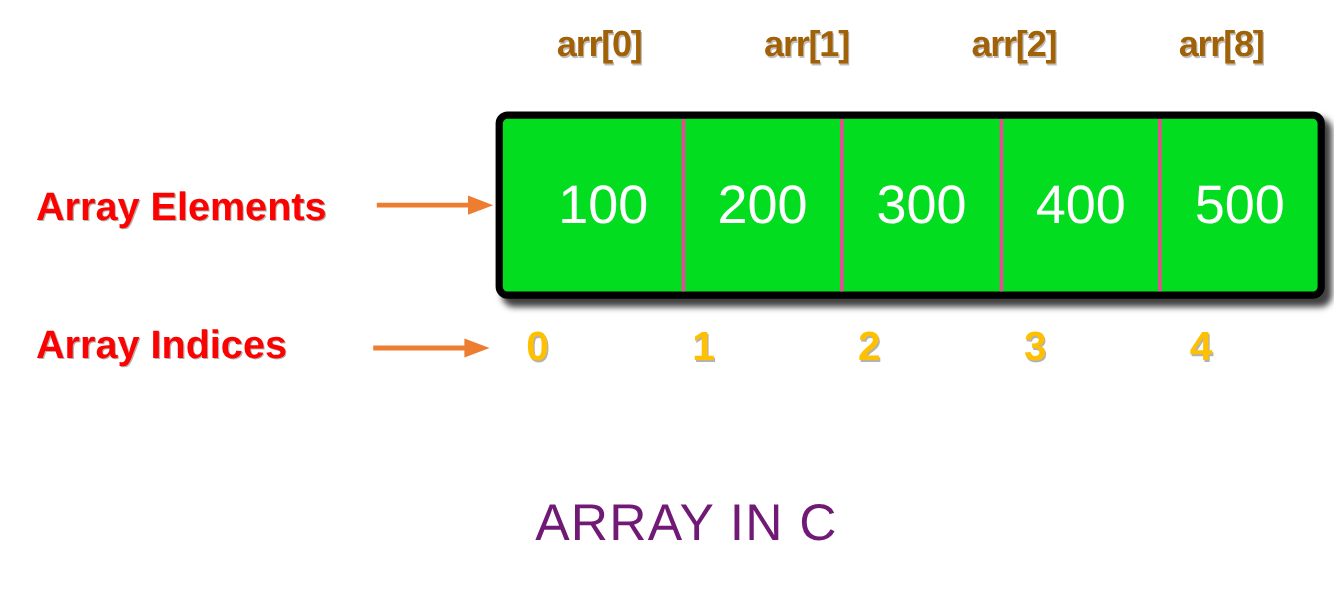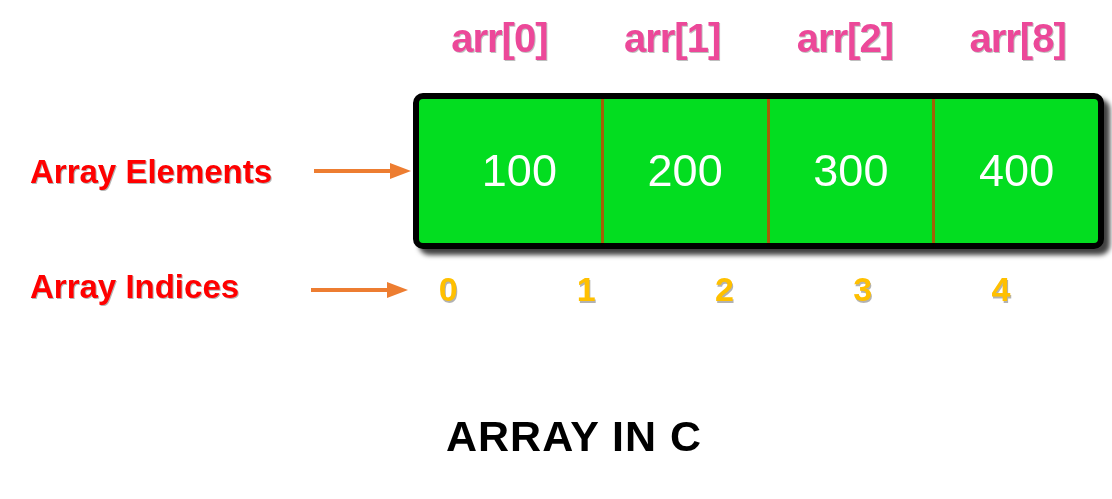--- a/index.html
+++ b/index.html
@@ -23,22 +23,22 @@
     top: 16px;
     width: 691px;
     height: 44px;
     display: flex;
   }
   .arr-label {
     flex: 1 1 0;
     display: flex;
     align-items: center;
     justify-content: center;
-    color: #ec4899;
-    font-size: 40px;
+    color: #a16207;
+    font-size: 30px;
     font-weight: 700;
     letter-spacing: -1px;
     text-shadow: 1px 1px 0 rgba(0,0,0,0.25);
   }
 
   
   .array-box {
     position: absolute;
     left: 413px;
     top: 93px;
@@ -56,21 +56,21 @@
   .array-cell {
     flex: 1 1 0;
     display: flex;
     align-items: center;
     justify-content: center;
     color: #ffffff;
     font-size: 45px;
     font-weight: 400;
   }
   .array-cell + .array-cell {
-    border-left: 3px solid #a16207;
+    border-left: 3px solid #ec4899;
   }
 
   
   .indices-row {
     position: absolute;
     left: 379px;            
     top: 268px;
     width: 691px;
     height: 42px;
     display: flex;
@@ -106,23 +106,23 @@
     height: 18px;
   }
   .arrow.elements { left: 312px; top: 162px; }
   .arrow.indices  { left: 309px; top: 281px; }
 
   
   .page-title {
     position: absolute;
     left: 446px;
     top: 412px;
-    color: #000000;
+    color: #701a75;
     font-size: 43px;
-    font-weight: 700;
+    font-weight: 400;
     letter-spacing: 1px;
     white-space: nowrap;
   }
 </style>
 </head>
 <body>
 
 <div class="canvas">
 
   <div class="labels-row">
@@ -130,20 +130,21 @@
     <div class="arr-label">arr[1]</div>
     <div class="arr-label">arr[2]</div>
     <div class="arr-label">arr[8]</div>
   </div>
 
   <div class="array-box">
     <div class="array-cell">100</div>
     <div class="array-cell">200</div>
     <div class="array-cell">300</div>
     <div class="array-cell">400</div>
+    <div class="array-cell">500</div>
   </div>
 
   <div class="indices-row">
     <div class="index-label">0</div>
     <div class="index-label">1</div>
     <div class="index-label">2</div>
     <div class="index-label">3</div>
     <div class="index-label">4</div>
   </div>
 

